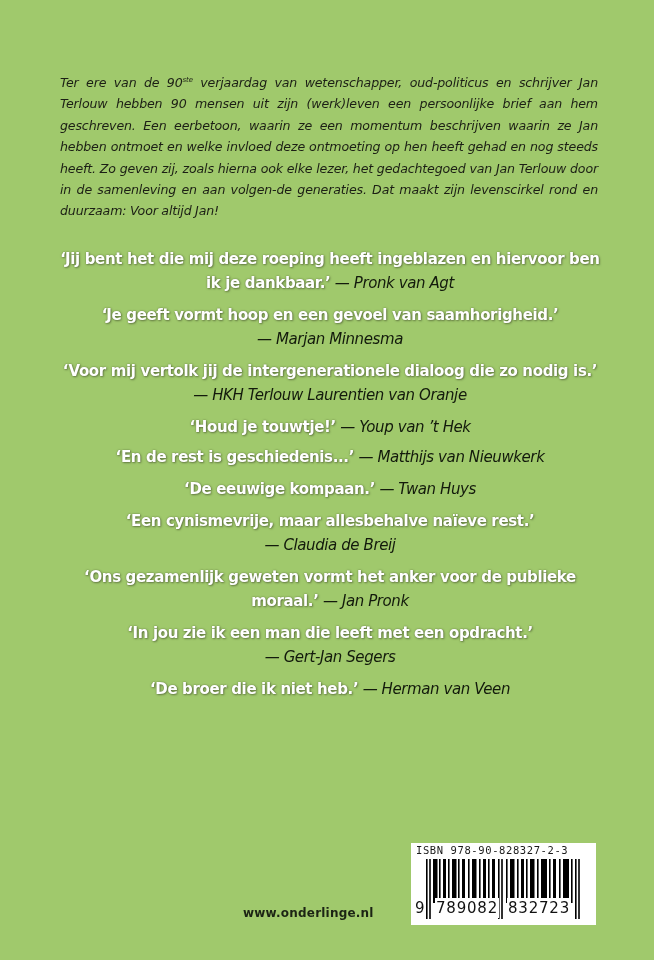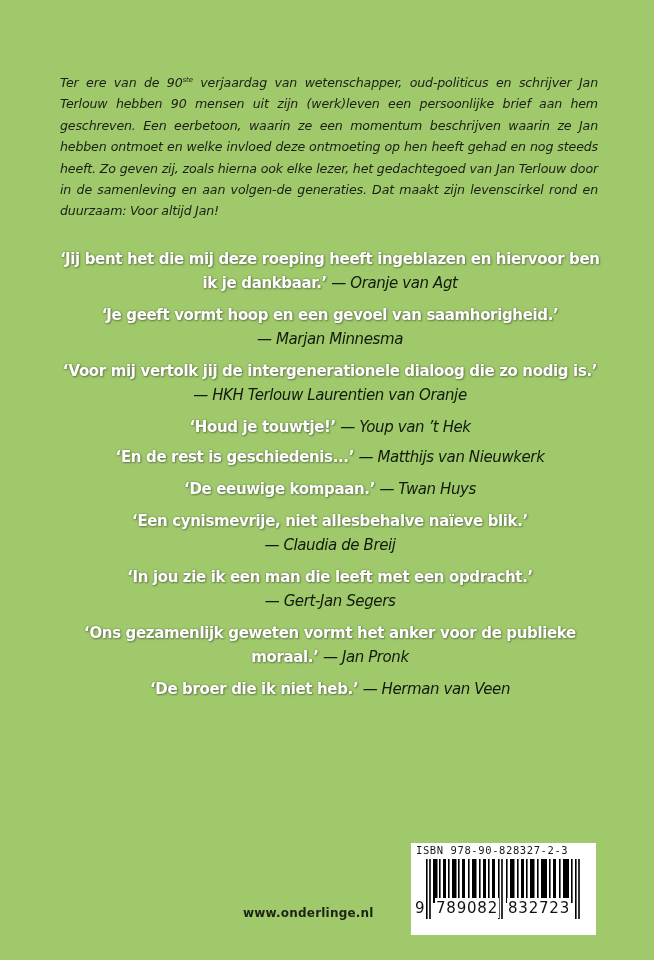--- a/index.html
+++ b/index.html
@@ -66,21 +66,21 @@
       font-weight: bold;
       font-size: 12px;
       color: #1c2414;
       letter-spacing: 0.2px;
     }
     .barcode-box {
       position: absolute;
       left: 411px;
       top: 843px;
       width: 185px;
-      height: 92px;
+      height: 82px;
       background: #ffffff;
     }
     .isbn-text {
       position: absolute;
       left: 5px;
       top: 1px;
       font-family: "DejaVu Sans Mono", monospace;
       font-size: 10.5px;
       color: #1a1a1a;
       letter-spacing: 0.6px;
@@ -104,45 +104,45 @@
       padding: 0 1px;
     }
   </style>
 </head>
 <body>
 
 <div class="blurb"><span>Ter ere van de 90</span><sup>ste</sup><span> verjaardag van wetenschapper, oud-politicus en schrijver Jan Terlouw hebben 90 mensen uit zijn (werk)leven een persoonlijke brief aan hem geschreven. Een eerbetoon, waarin ze een momentum beschrijven waarin ze Jan hebben ontmoet en welke invloed deze ontmoeting op hen heeft gehad en nog steeds heeft. Zo geven zij, zoals hierna ook elke lezer, het gedachtegoed van Jan Terlouw door in de samenleving en aan volgen-de generaties. Dat maakt zijn levenscirkel rond en duurzaam: Voor altijd Jan!</span></div>
 
 <div class="quotes">
   <div class="quote" style="margin-bottom:8px;">
-    <span class="quote-text">‘Jij bent het die mij deze roeping heeft ingeblazen en hiervoor ben ik je dankbaar.’</span><span class="quote-author"> — Oranje van Agt</span>
+    <span class="quote-text">‘Jij bent het die mij deze roeping heeft ingeblazen en hiervoor ben ik je dankbaar.’</span><span class="quote-author"> — Pronk van Agt</span>
   </div>
   <div class="quote" style="margin-bottom:8px;">
     <span class="quote-text">‘Je geeft vormt hoop en een gevoel van saamhorigheid.’</span><br><span class="quote-author">— Marjan Minnesma</span>
   </div>
   <div class="quote" style="margin-bottom:8px;">
     <span class="quote-text">‘Voor mij vertolk jij de intergenerationele dialoog die zo nodig is.’</span><span class="quote-author"> — HKH Terlouw Laurentien van Oranje</span>
   </div>
   <div class="quote" style="margin-bottom:6px;">
     <span class="quote-text">‘Houd je touwtje!’</span><span class="quote-author"> — Youp van ’t Hek</span>
   </div>
   <div class="quote" style="margin-bottom:8px;">
     <span class="quote-text">‘En de rest is geschiedenis...’</span><span class="quote-author"> — Matthijs van Nieuwkerk</span>
   </div>
   <div class="quote" style="margin-bottom:8px;">
     <span class="quote-text">‘De eeuwige kompaan.’</span><span class="quote-author"> — Twan Huys</span>
   </div>
   <div class="quote" style="margin-bottom:8px;">
-    <span class="quote-text">‘Een cynismevrije, niet allesbehalve naïeve blik.’</span><br><span class="quote-author">— Claudia de Breij</span>
+    <span class="quote-text">‘Een cynismevrije, maar allesbehalve naïeve rest.’</span><br><span class="quote-author">— Claudia de Breij</span>
+  </div>
+  <div class="quote" style="margin-bottom:8px;">
+    <span class="quote-text">‘Ons gezamenlijk geweten vormt het anker voor de publieke moraal.’</span><span class="quote-author"> — Jan Pronk</span>
   </div>
   <div class="quote" style="margin-bottom:8px;">
     <span class="quote-text">‘In jou zie ik een man die leeft met een opdracht.’</span><br><span class="quote-author">— Gert-Jan Segers</span>
-  </div>
-  <div class="quote" style="margin-bottom:8px;">
-    <span class="quote-text">‘Ons gezamenlijk geweten vormt het anker voor de publieke moraal.’</span><span class="quote-author"> — Jan Pronk</span>
   </div>
   <div class="quote">
     <span class="quote-text">‘De broer die ik niet heb.’</span><span class="quote-author"> — Herman van Veen</span>
   </div>
 </div>
 
 <div class="website">www.onderlinge.nl</div>
 
 <div class="barcode-box">
   <div class="isbn-text">ISBN 978-90-828327-2-3</div>

